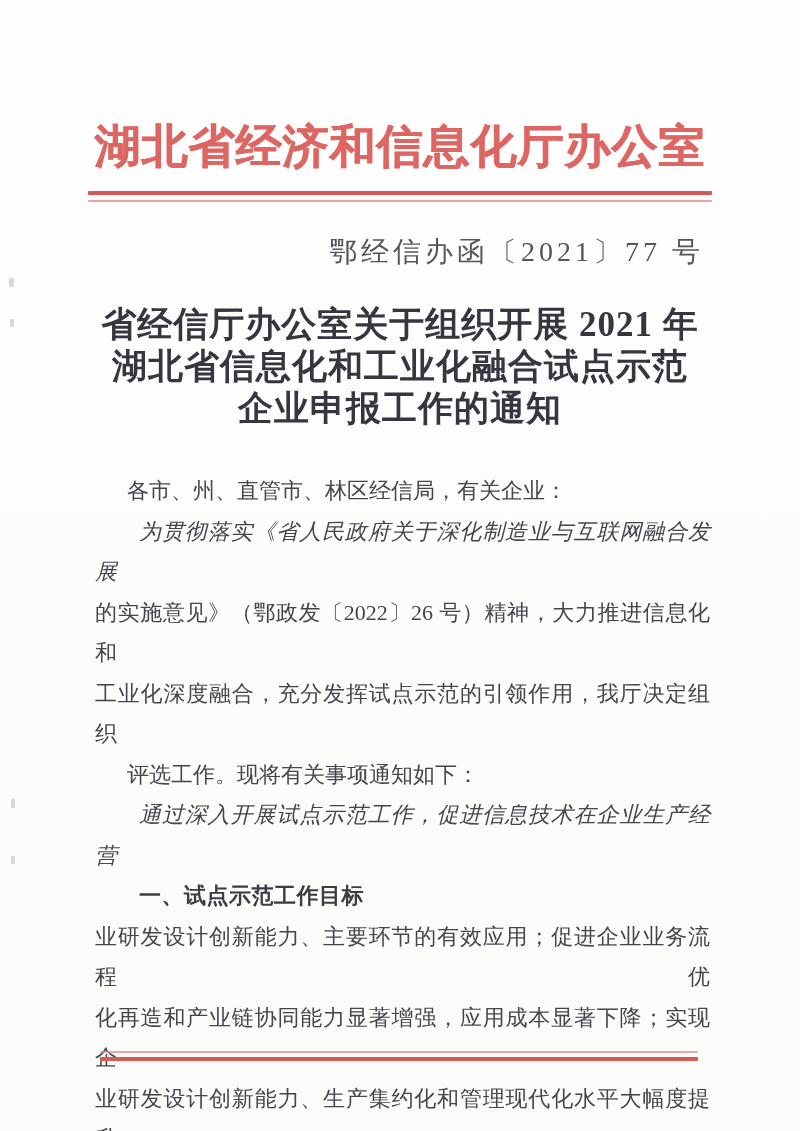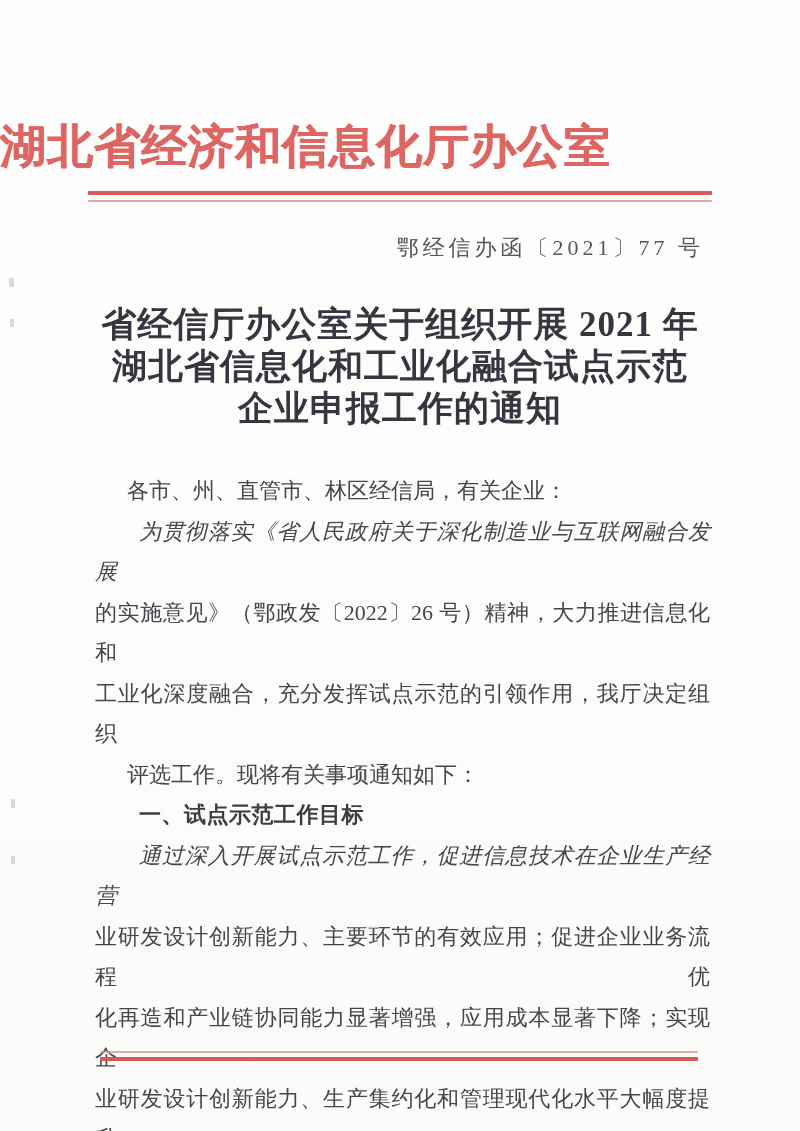--- a/index.html
+++ b/index.html
@@ -7,33 +7,34 @@
     width:800px;height:1131px;
     background:#fdfdfc;
     position:relative;
     overflow:hidden;
     font-family:"Liberation Serif","DejaVu Serif",serif;
   }
   .page{position:absolute;inset:0;background:linear-gradient(180deg,#fefefe 0%,#fcfcfb 60%,#fbfbf9 100%);}
   
   .agency{
     position:absolute;top:116px;left:0;width:800px;
+    text-align:center;
     font-size:46px;font-weight:700;letter-spacing:1px;
     color:#dd6562;
     text-shadow:0.6px 0 0 #dd6562, -0.4px 0 0 rgba(221,101,98,.55);
     white-space:nowrap;
   }
   .rule{position:absolute;border-radius:1px;}
   .rule-top-thick{top:191px;left:88px;width:624px;height:4px;background:#d65a55;}
   .rule-top-thin{top:200px;left:88px;width:624px;height:2px;background:#d88986;opacity:.75;}
   .rule-bottom-thin{top:1051px;left:100px;width:598px;height:2px;background:#d88986;opacity:.7;}
   .rule-bottom-thick{top:1057px;left:100px;width:598px;height:4px;background:#d65a55;}
   .doc-number{
     position:absolute;top:233px;right:96px;
-    font-size:22px;color:#55555d;letter-spacing:4px;
+    font-size:28px;color:#55555d;letter-spacing:4px;
     white-space:nowrap;
   }
   .title{
     position:absolute;top:304px;left:60px;width:680px;
     text-align:center;
     font-size:35px;line-height:42px;font-weight:700;
     color:#363640;letter-spacing:1px;
   }
   .title .tline{white-space:nowrap;}
   .bodytext{
@@ -73,22 +74,22 @@
     <div class="tline">湖北省信息化和工业化融合试点示范</div>
     <div class="tline">企业申报工作的通知</div>
   </div>
 
   <div class="bodytext">
     <div class="bl end">各市、州、直管市、林区经信局，有关企业：</div>
     <div class="bl indent full">为贯彻落实《省人民政府关于深化制造业与互联网融合发展</div>
     <div class="bl full">的实施意见》（鄂政发〔2022〕26 号）精神，大力推进信息化和</div>
     <div class="bl full">工业化深度融合，充分发挥试点示范的引领作用，我厅决定组织</div>
     <div class="bl end">评选工作。现将有关事项通知如下：</div>
+    <div class="bl indent full">通过深入开展试点示范工作，促进信息技术在企业生产经营</div>
     <div class="bl head">一、试点示范工作目标</div>
-    <div class="bl indent full">通过深入开展试点示范工作，促进信息技术在企业生产经营</div>
     <div class="bl full">业研发设计创新能力、主要环节的有效应用；促进企业业务流程优</div>
     <div class="bl full">化再造和产业链协同能力显著增强，应用成本显著下降；实现企</div>
     <div class="bl full">业研发设计创新能力、生产集约化和管理现代化水平大幅度提升；</div>
 
   </div>
 
   <div class="rule rule-bottom-thin"></div>
   <div class="rule rule-bottom-thick"></div>
 
   <div class="speck s1"></div>

